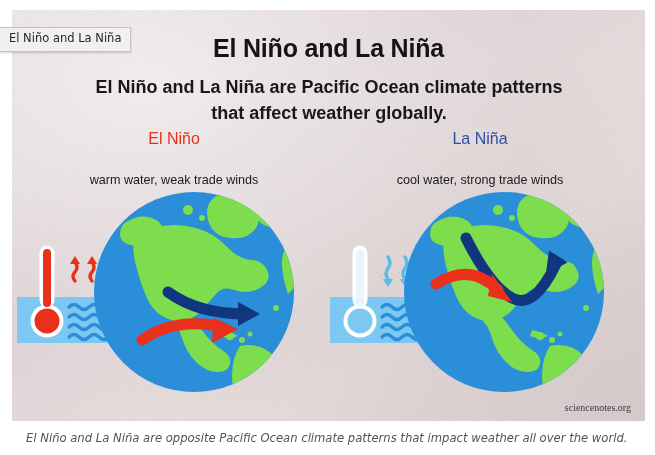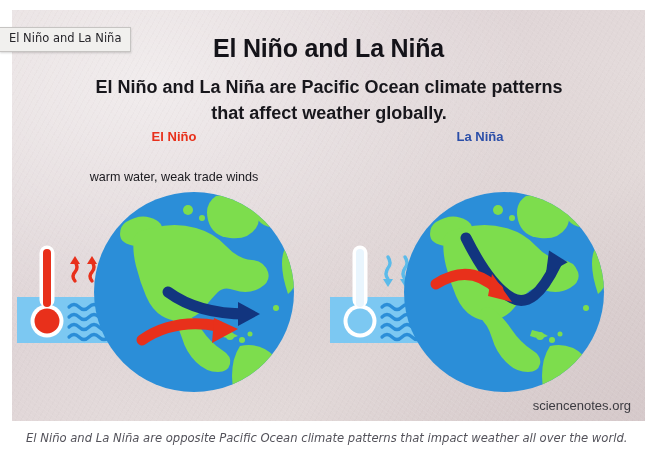--- a/index.html
+++ b/index.html
@@ -90,22 +90,22 @@
 
   
   .col-head {
     position: absolute;
     text-align: center;
     width: 280px;
   }
   .col-head.left  { left: 22px;  top: 120px; }
   .col-head.right { left: 328px; top: 120px; }
   .col-title {
-    font-size: 13px;
-    font-weight: bold;
+    font-size: 16px;
+    font-weight: normal;
     line-height: 1.15;
   }
   .col-title.warm { color: #e8301b; }
   .col-title.cool { color: #2b4ea8; }
   .col-sub {
     margin-top: 25px;
     font-size: 12.6px;
     color: #1b1a1f;
     line-height: 1.2;
   }
@@ -130,23 +130,23 @@
   }
   .thermo.left  { left: 5px; }
   .thermo.right { left: 318px; }
   .thermo svg { display: block; width: 110px; height: 120px; }
 
   
   .watermark {
     position: absolute;
     right: 14px;
     bottom: 8px;
-    font-size: 13px;
+    font-size: 10px;
     color: #3b3a40;
-    font-family: Liberation Sans, sans-serif;
+    font-family: Liberation Serif, serif;
   }
 
   
   .caption {
     position: absolute;
     left: 26px;
     top: 431px;
     width: 630px;
     font-size: 11.6px;
     font-style: italic;
@@ -166,20 +166,21 @@
     <div class="title">El Niño and La Niña</div>
     <div class="subtitle">El Niño and La Niña are Pacific Ocean climate patterns that affect weather globally.</div>
 
     <div class="col-head left">
       <div class="col-title warm">El Niño</div>
       <div class="col-sub">warm water, weak trade winds</div>
     </div>
 
     <div class="col-head right">
       <div class="col-title cool">La Niña</div>
+      <div class="col-sub">cool water, strong trade winds</div>
     </div>
 
     <div class="thermo left">
       <svg viewBox="0 0 110 120" xmlns="http://www.w3.org/2000/svg">
 
         <rect x="0" y="62" width="96" height="46" fill="#7cc8f2"></rect>
 
         <g stroke="#2b8ed8" stroke-width="3.2" fill="none" stroke-linecap="round">
           <path d="M52 72 q5 -5 10 0 q5 5 10 0 q5 -5 10 0 q5 5 10 0"></path>
           <path d="M52 82 q5 -5 10 0 q5 5 10 0 q5 -5 10 0 q5 5 10 0"></path>

